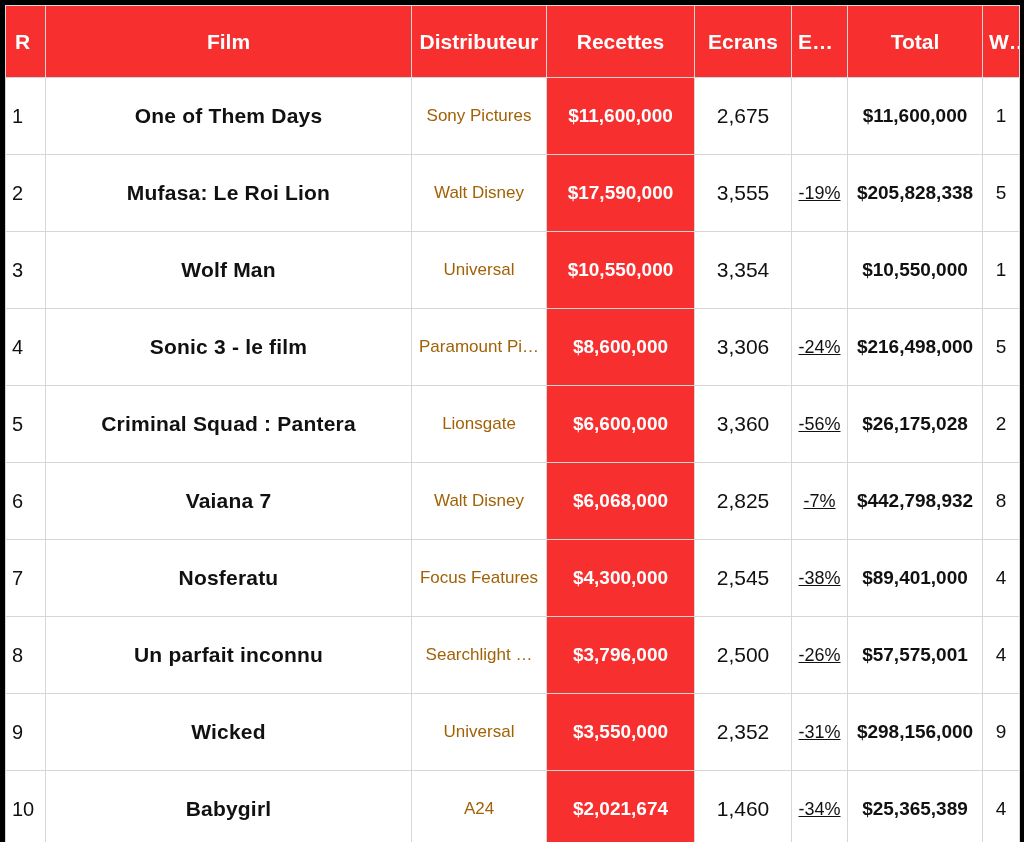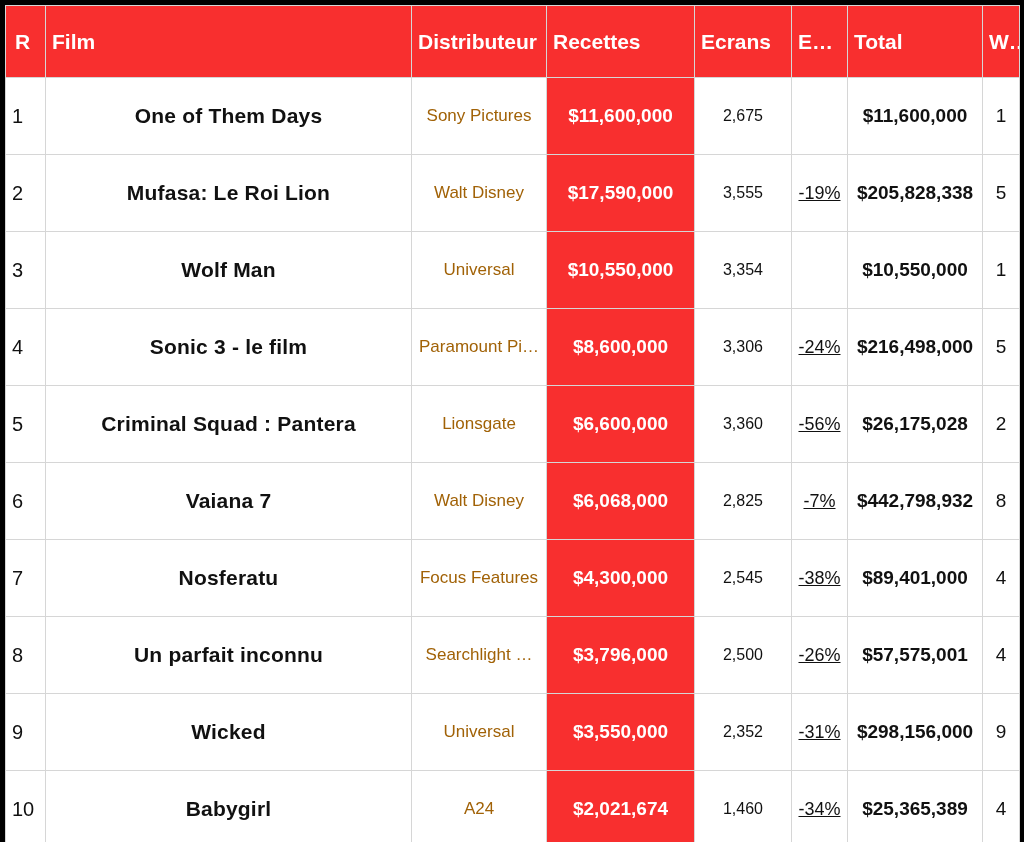--- a/index.html
+++ b/index.html
@@ -37,21 +37,21 @@
     text-overflow: ellipsis;
   }
   thead tr {
     height: 72px;
   }
   thead th {
     background: #f82f2f;
     color: #ffffff;
     font-size: 21px;
     font-weight: bold;
-    text-align: left;
+    text-align: center;
     border: 1px solid #f82f2f;
     border-bottom: 1px solid #ffffff;
   }
   thead th.col-rank {
     text-align: left;
     padding-left: 9px;
   }
   thead th.col-we {
     text-align: center;
   }
@@ -86,21 +86,21 @@
     background: #f82f2f;
     color: #ffffff;
     font-weight: bold;
     font-size: 19px;
     border-left: 1px solid #f82f2f;
     border-right: 1px solid #f82f2f;
     border-top: 1px solid #ffffff;
     border-bottom: 1px solid #ffffff;
   }
   td.col-ecrans {
-    font-size: 16px;
+    font-size: 21px;
   }
   td.col-evol {
     font-size: 18px;
     text-decoration: underline;
   }
   td.col-total {
     font-weight: bold;
     font-size: 19px;
   }
   td.col-we {

